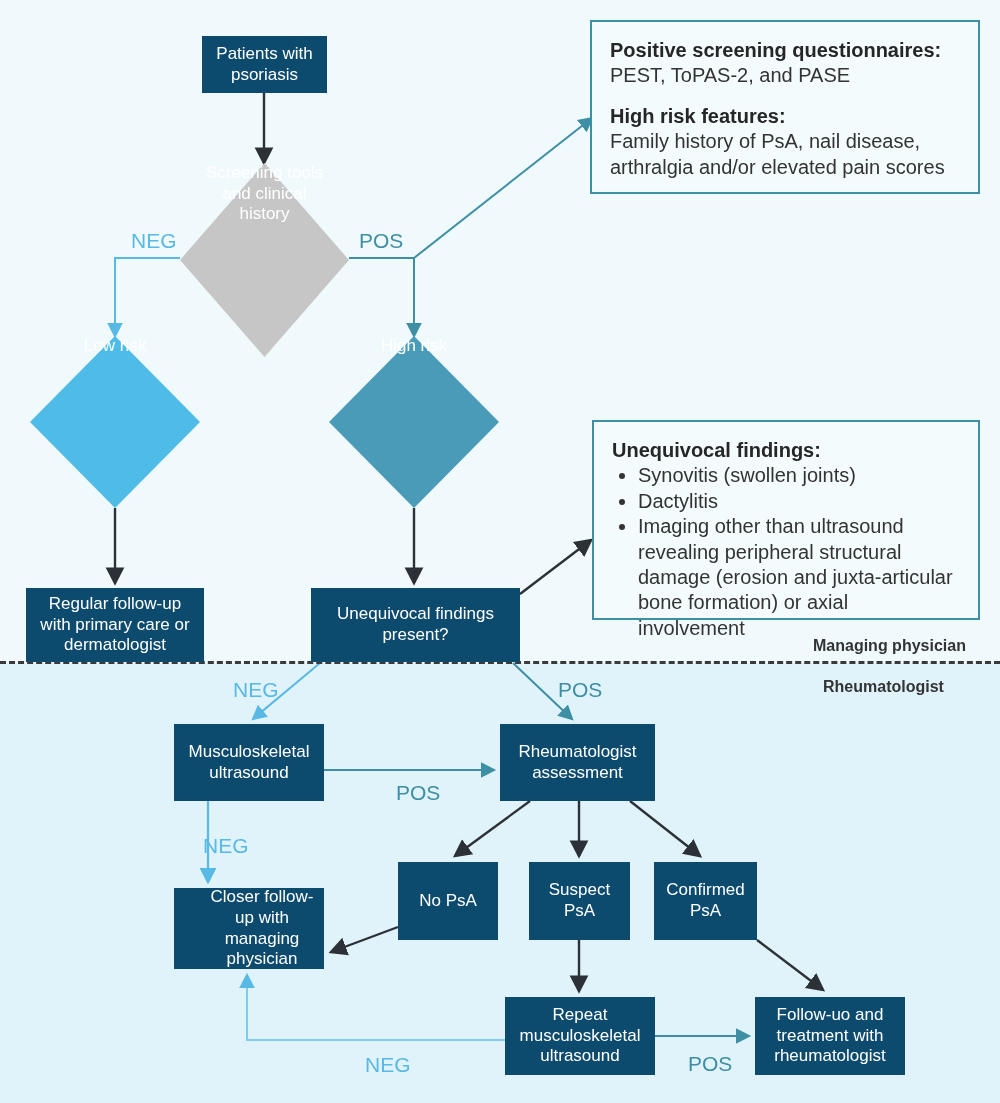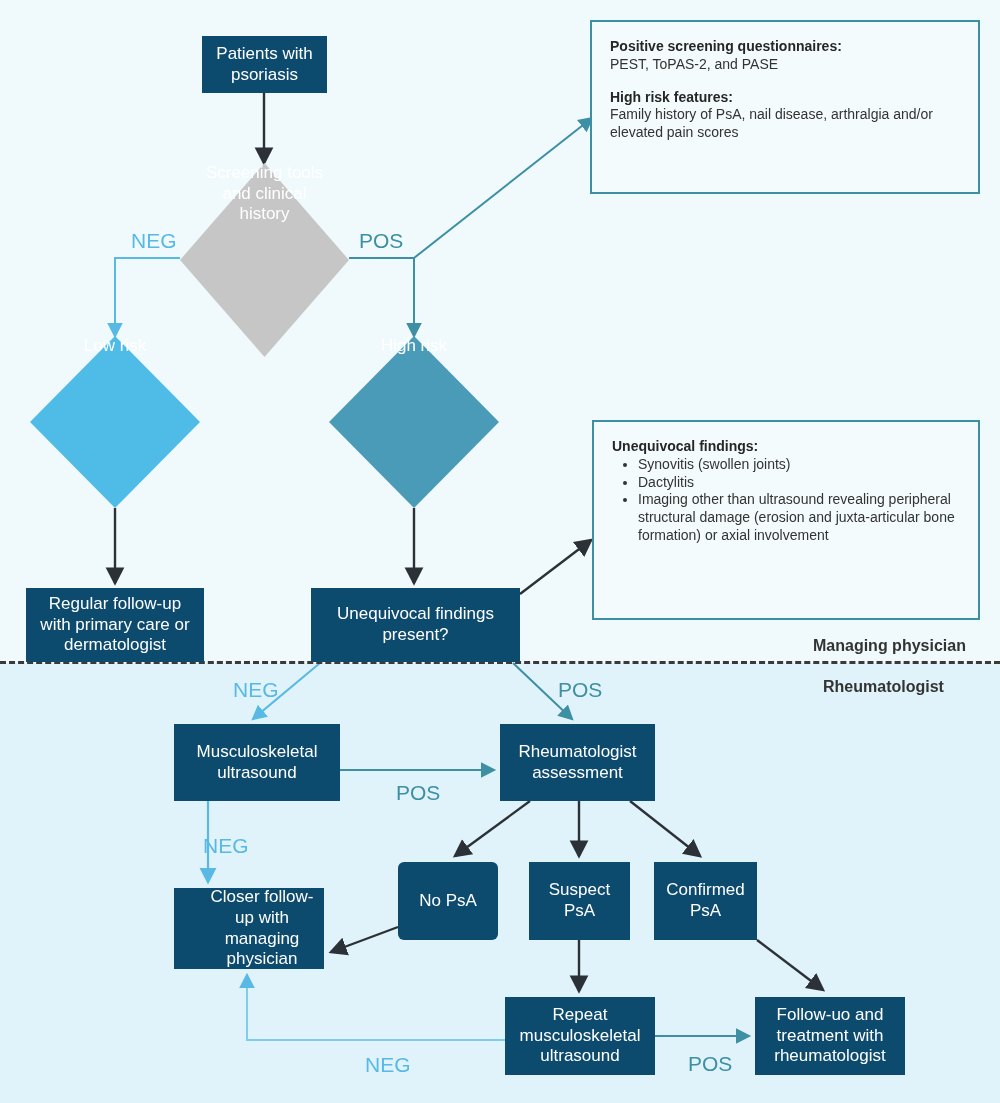--- a/index.html
+++ b/index.html
@@ -35,21 +35,21 @@
     box-sizing:border-box;
   }
   .diamond .dshape{position:absolute;inset:0;}
   .diamond .dlabel{position:relative;z-index:2;width:78%;}
   .callout{
     position:absolute;
     border:2px solid #3d8fa3;
     background:#f3fbfc;
     box-sizing:border-box;
     color:#333333;
-    font-size:14px;
+    font-size:20px;
     line-height:1.27;
     padding:16px 18px;
   }
   .callout b{color:#262626;font-weight:bold;}
   .callout .grp{margin:0;}
   .callout .gap{height:15px;}
   .callout ul{margin:0;padding-left:26px;list-style:disc;}
   .callout ul li{margin:0;}
   .edgelabel{
     position:absolute;font-size:21px;color:#57b9e4;white-space:nowrap;
@@ -145,27 +145,27 @@
     <svg class="dshape" viewBox="0 0 170 172" preserveAspectRatio="none">
       <polygon points="85,0 170,86 85,172 0,86" fill="#4a9bb8"></polygon>
     </svg>
     <span class="dlabel">High risk</span>
   </div>
 
   <div class="node" style="left:26px;top:588px;width:178px;height:74px;">Regular follow-up with primary care or dermatologist</div>
 
   <div class="node" style="left:311px;top:588px;width:209px;height:74px;">Unequivocal findings present?</div>
 
-  <div class="node" style="left:174px;top:724px;width:166px;height:77px;">Musculoskeletal ultrasound</div>
+  <div class="node" style="left:174px;top:724px;width:150px;height:77px;">Musculoskeletal ultrasound</div>
 
   <div class="node" style="left:500px;top:724px;width:155px;height:77px;">Rheumatologist assessment</div>
 
   <div class="node" style="left:174px;top:888px;width:150px;height:81px;padding-left:32px;">Closer follow-up with managing physician</div>
 
-  <div class="node" style="left:398px;top:862px;width:100px;height:78px;border-radius:6px;">No PsA</div>
+  <div class="node" style="left:398px;top:862px;width:100px;height:78px;">No PsA</div>
 
   <div class="node" style="left:529px;top:862px;width:101px;height:78px;">Suspect PsA</div>
 
   <div class="node" style="left:654px;top:862px;width:103px;height:78px;">Confirmed PsA</div>
 
   <div class="node" style="left:505px;top:997px;width:150px;height:78px;">Repeat musculoskeletal ultrasound</div>
 
   <div class="node" style="left:755px;top:997px;width:150px;height:78px;">Follow-uo and treatment with rheumatologist</div>
 
   <div class="callout" style="left:590px;top:20px;width:390px;height:174px;">

